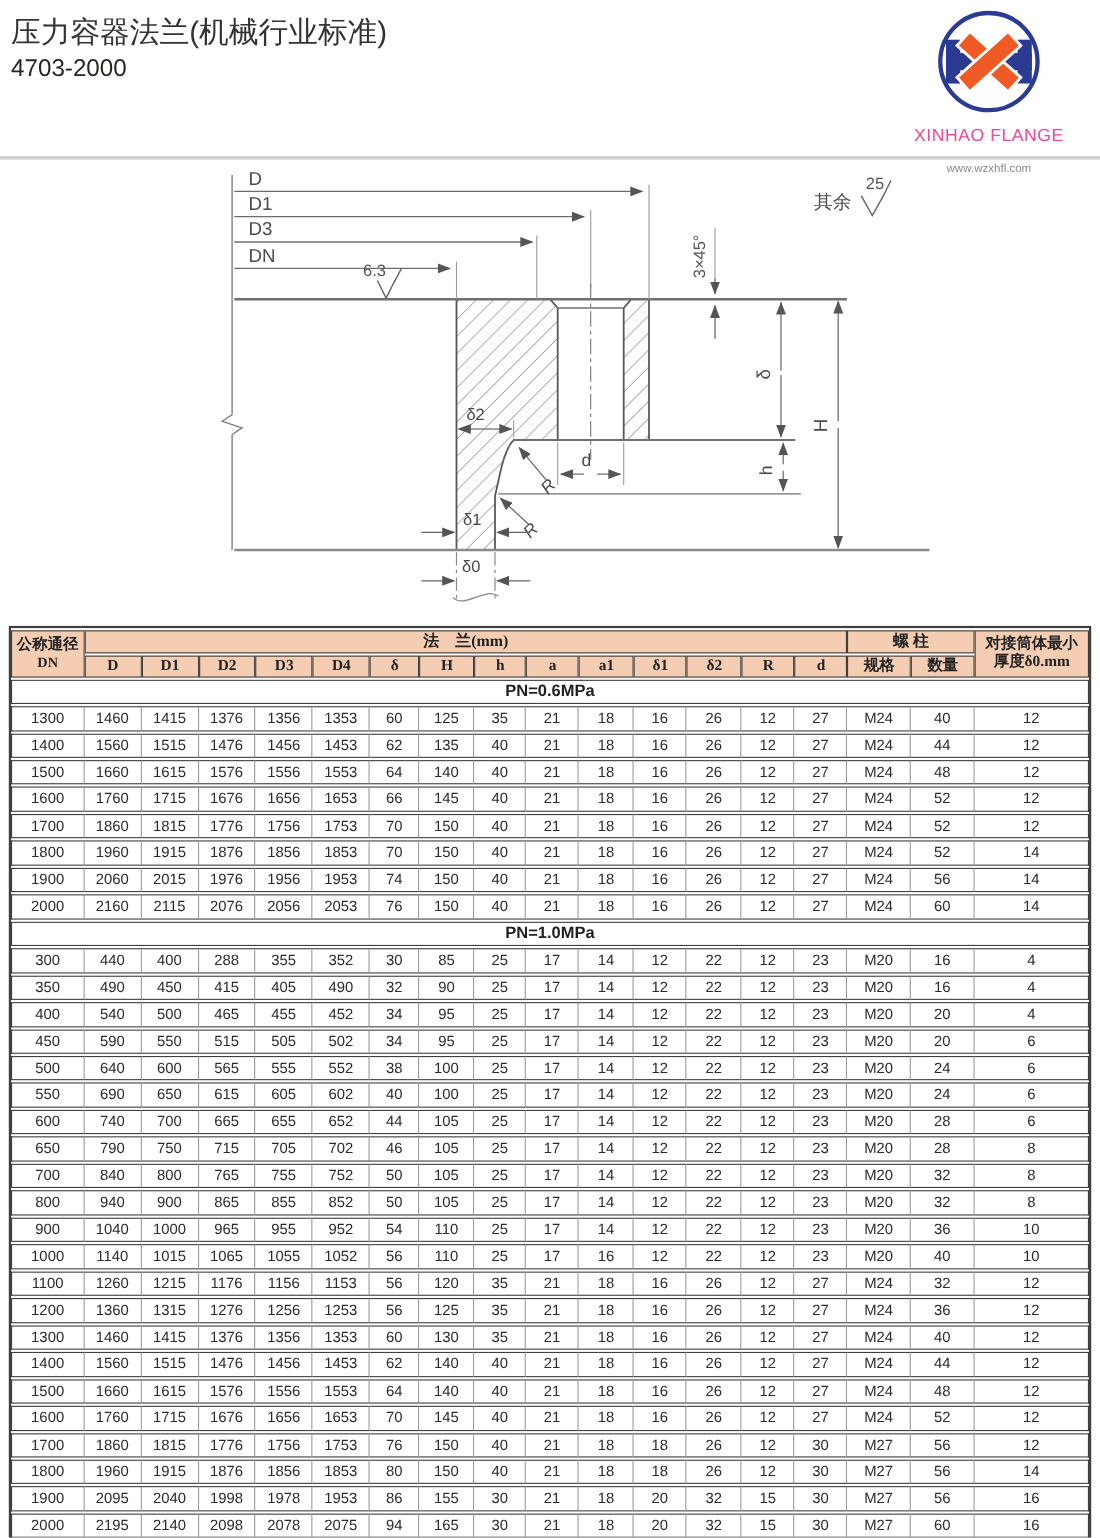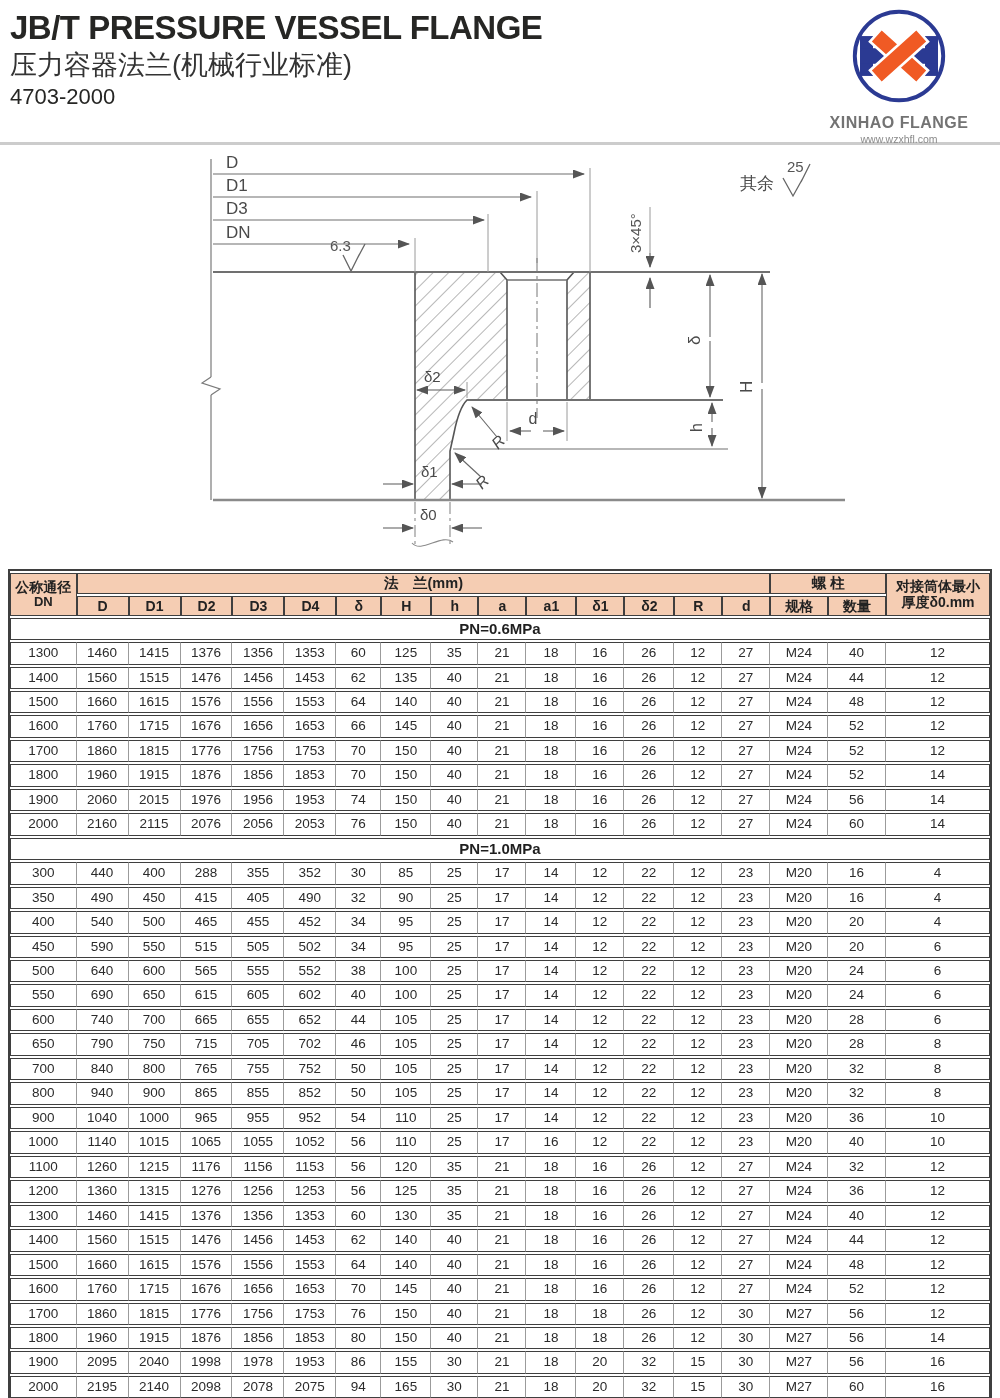--- a/index.html
+++ b/index.html
@@ -5,48 +5,47 @@
   html,body{margin:0;padding:0;background:#ffffff;}
   body{width:1000px;font-family:"Liberation Sans", sans-serif;color:#2e2e2e;}
   .page{position:relative;width:1000px;height:1398px;overflow:hidden;background:#fff;}
 
   
   .hdr{position:relative;height:142px;padding:10px 0 0 10px;box-sizing:border-box;}
   .title-en{font-size:33px;font-weight:800;letter-spacing:-0.5px;color:#262624;line-height:1.08;}
   .title-cn{font-size:27px;color:#333;margin-top:5px;line-height:1.1;}
   .std-no{font-size:22px;font-weight:400;color:#262624;margin-top:4px;}
   .logo{position:absolute;top:4px;right:26px;width:150px;text-align:center;}
-  .logo-brand{font-size:16px;font-weight:700;color:#737373;letter-spacing:0.5px;margin-top:2px;}
-  .logo-url{font-size:10.5px;color:#8a8a8a;margin-top:1px;}
+  .logo-brand{font-size:16px;font-weight:400;color:#ec4899;letter-spacing:0.5px;margin-top:2px;}
+  .logo-url{font-size:10.5px;color:#8a8a8a;margin-top:14px;}
   .divider{height:3px;background:#cccccc;margin:0;}
 
   
   .drawing{width:1000px;height:424px;display:block;}
 
   
   .tablewrap{margin:0 8px;border:2px solid #3f3f3f;background:#fff;}
   table.spec{width:100%;border-collapse:separate;border-spacing:0 2px;table-layout:fixed;}
   table.spec th{background:#f5cdb3;border:1px solid #3f3f3f;font-weight:700;color:#222;
-    font-size:14px;padding:1px 0;text-align:center;line-height:1.15;}
+    font-size:14px;padding:1px 0;text-align:center;line-height:1.15;font-family:Liberation Serif, serif;}
   table.spec th.grp{font-size:14.5px;text-align:center;}
   table.spec th .sub{font-size:13px;}
   table.spec td{text-align:center;font-size:13.5px;color:#2b2b2b;padding:2px 0;line-height:1.22;
     border-top:1px solid #3f3f3f;border-bottom:1px solid #3f3f3f;border-right:1px solid #9b9b9b;
     overflow:hidden;white-space:nowrap;}
   table.spec td:first-child{border-left:1px solid #3f3f3f;}
   table.spec td:last-child{border-right:1px solid #3f3f3f;}
   table.spec td.sec{border:1px solid #3f3f3f;font-weight:700;font-size:15px;color:#1f1f1f;background:#fff;padding:1px 0;}
 </style>
 </head>
 <body>
 
 <div class="page">
 
   <div class="hdr">
-    <div class="title-en">JB/T PRESSURE VESSEL FLANGE</div>
     <div class="title-cn">压力容器法兰(机械行业标准)</div>
     <div class="std-no">4703-2000</div>
 
     <div class="logo">
       <svg width="108" height="104" viewBox="-60 -60 120 120">
         <circle cx="0" cy="0" r="51" fill="none" stroke="#2b3a93" stroke-width="4.5"></circle>
         <g fill="#2b3a93">
           <rect x="-45" y="-23" width="15" height="46"></rect>
           <rect x="30" y="-23" width="15" height="46"></rect>
           <rect x="-45" y="-9" width="90" height="18"></rect>

